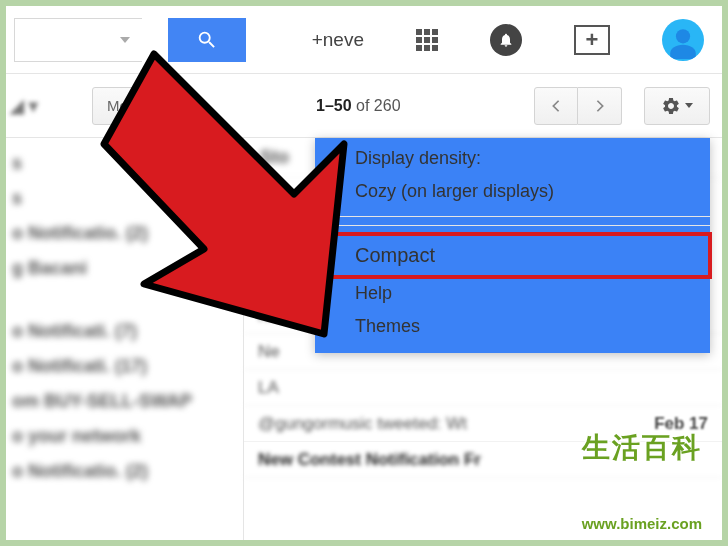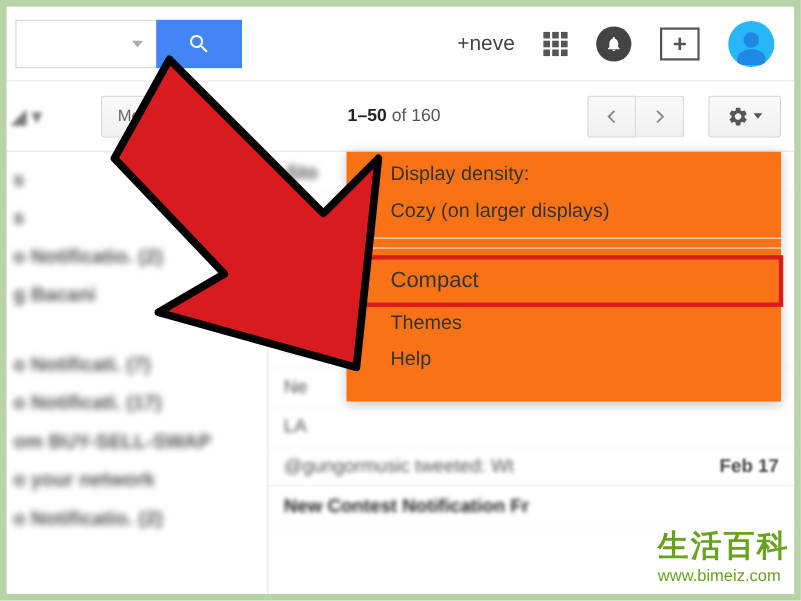--- a/index.html
+++ b/index.html
@@ -1,20 +1,20 @@
 <!DOCTYPE html>
 <html><head>
   <meta charset="utf-8">
   <style>
     * { margin: 0; padding: 0; box-sizing: border-box; font-family: Arial, sans-serif; }
     body { background: #b6d4a7; width: 728px; height: 546px; overflow: hidden; position: relative; }
     .frame { position: absolute; left: 6px; top: 6px; width: 716px; height: 534px; background: #fff; overflow: hidden; }
     
     
-    .header { height: 68px; display: flex; align-items: center; border-bottom: 1px solid #e5e5e5; padding-right: 18px; }
+    .header { height: 68px; display: flex; align-items: center; border-bottom: 1px solid #e5e5e5; padding-right: 18px; gap: 26px; }
     .search-box { width: 128px; height: 44px; margin-left: 8px; border: 1px solid #d8d8d8; border-right: none; background: #fff; display: flex; align-items: center; justify-content: flex-end; padding-right: 12px; }
     .search-caret { width: 0; height: 0; border-left: 5px solid transparent; border-right: 5px solid transparent; border-top: 6px solid #aaa; }
     .search-btn { width: 78px; height: 44px; background: #4285f4; display: flex; align-items: center; justify-content: center; cursor: pointer; }
     .search-btn svg { width: 22px; height: 22px; fill: #fff; }
     .spacer { flex: 1; }
     .plus-user { font-size: 19px; color: #444; margin-right: 26px; }
     .apps-grid { width: 22px; height: 22px; display: grid; grid-template-columns: repeat(3,1fr); grid-template-rows: repeat(3,1fr); gap: 2px; margin-right: 26px; cursor:pointer; }
     .apps-grid span { background: #555; }
     .bell-circle { width: 32px; height: 32px; border-radius: 50%; background: #444; display:flex; align-items:center; justify-content:center; margin-right: 26px; cursor:pointer;}
     .bell-circle svg { width:16px; height:16px; fill:#fff; }
@@ -45,33 +45,33 @@
     .side-item { padding: 7px 6px; font-size:18px; color:#555; filter: blur(3px); font-weight:bold; white-space:nowrap; overflow:hidden;}
     .list-col { position:absolute; left:238px; right:0; top:0; bottom:0;}
     .list-header { height:40px; border-bottom:1px solid #eee; padding-left:16px; display:flex; align-items:center; filter:blur(3px); font-weight:bold; font-size:18px; color:#555;}
     .list-row { height:36px; border-bottom:1px solid #f2f2f2; display:flex; align-items:center; padding:0 14px; filter:blur(2px); font-size:17px; color:#555; gap:20px;}
     .list-row .subj{ flex:1; white-space:nowrap; overflow:hidden;}
     .list-row .date{ font-weight:bold; color:#444; filter:blur(1px);}
     .list-row.unread { font-weight:bold; color:#222;}
     .no-blur { filter: none !important; }
 
     
-    .dropdown { position:absolute; right:12px; top:132px; width:395px; background:#f97316; box-shadow: 0 2px 10px rgba(0,0,0,0.25); z-index:20; padding-bottom:22px;}
+    .dropdown { position:absolute; right:12px; top:132px; width:395px; background:#3b82f6; box-shadow: 0 2px 10px rgba(0,0,0,0.25); z-index:20; padding-bottom:10px;}
     .dd-header { padding: 10px 18px 6px 40px; font-size:18px; color:#333; }
     .dd-item { padding: 6px 18px 6px 40px; font-size:18px; color:#333; cursor:pointer; }
     .dd-sep { height:1px; background:#e5e5e5; margin:8px 0;}
     .dd-item.highlighted { outline: 4px solid #d81b1f; outline-offset:-2px; padding-top:10px; padding-bottom:10px; font-size:20px;}
 
     
     .red-arrow { position:absolute; left:88px; top:38px; z-index:30; pointer-events:none;}
 
     
-    .watermark { position:absolute; right:4px; bottom:8px; z-index:40; }
+    .watermark { position:absolute; right:20px; bottom:8px; z-index:40; text-align:right; }
     .watermark .cn { font-size:28px; font-weight:900; color:#6aa121; text-shadow: 1px 1px 0 #fff, -1px -1px 0 #fff, 1px -1px 0 #fff, -1px 1px 0 #fff; letter-spacing:2px;}
-    .watermark .url { font-size:15px; color:#6aa121; font-weight:normal; text-shadow: 1px 1px 0 #fff, -1px 1px 0 #fff;}
+    .watermark .url { font-size:15px; color:#6aa121; font-weight:bold; text-shadow: 1px 1px 0 #fff, -1px 1px 0 #fff; margin-top: 48px;}
   </style>
 </head>
 <body>
 
 <div class="frame">
 
   <div class="header">
     <div class="search-box">
       <div class="search-caret"></div>
     </div>
@@ -111,21 +111,21 @@
 
   <div class="toolbar">
     <div class="tb-left blur-box">◢ ▾</div>
     <div class="more-btn">
       <span>More</span>
       <span class="caret"></span>
     </div>
     <div class="count">
       <b>1–50</b>
       <span>of</span>
-      <span>160</span>
+      <span>260</span>
     </div>
     <div class="flex1"></div>
     <div class="nav-btn left">
       <svg viewBox="0 0 10 16">
           <path d="M8 2 L2 8 L8 14" stroke="#888" stroke-width="2" fill="none"></path>
         </svg>
     </div>
     <div class="nav-btn right">
       <svg viewBox="0 0 10 16">
           <path d="M2 2 L8 8 L2 14" stroke="#888" stroke-width="2" fill="none"></path>
@@ -173,22 +173,22 @@
         </div>
     </div>
   </div>
 
   <div class="dropdown">
     <div class="dd-header">Display density:</div>
     <div class="dd-item">Cozy (on larger displays)</div>
     <div class="dd-sep"></div>
     <div class="dd-sep"></div>
     <div class="dd-item highlighted">Compact</div>
+    <div class="dd-item">Help</div>
     <div class="dd-item">Themes</div>
-    <div class="dd-item">Help</div>
   </div>
 
   <svg class="red-arrow" width="260" height="320" viewBox="0 0 260 320">
     <path d="M 60 10 L 200 150 L 250 100 L 230 290 L 50 240 L 110 205 L 10 100 Z" fill="#d81b1f" stroke="#000" stroke-width="7" stroke-linejoin="round"></path>
   </svg>
 
   <div class="watermark">
     <div class="cn">生活百科</div>
     <div class="url">www.bimeiz.com</div>
   </div>

